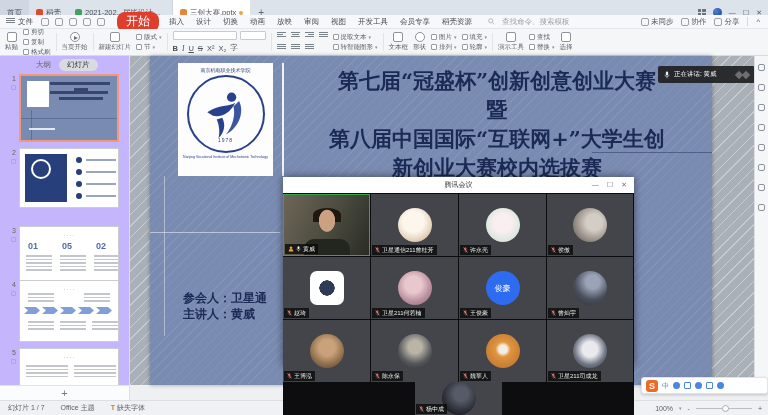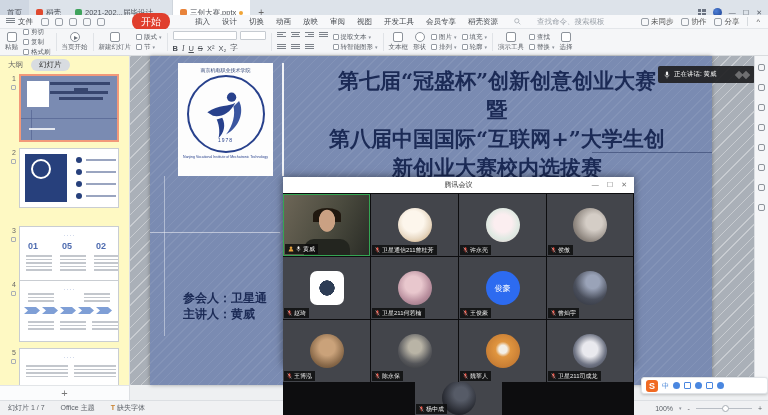--- a/index.html
+++ b/index.html
@@ -20,23 +20,23 @@
   .wicon { font-size:7px; color:#5a616b; line-height:1; }
   .acct { width:9px; height:9px; border-radius:50%; background:radial-gradient(circle at 35% 35%, #4d7fd6, #1c3f8f); }
   .grid-glyph { width:8px; height:8px; display:grid; grid-template-columns:1fr 1fr; gap:1px; }
   .grid-glyph i { background:#6a7280; }
 
   
   .menubar { position:absolute; left:0; top:15px; width:768px; height:14px; background:#f7f8fa; border-bottom:1px solid #e3e6ea; display:flex; align-items:center; font-size:7.5px; color:#45494f; }
   .menubar .file { display:flex; gap:3px; align-items:center; padding:0 8px 0 6px; }
   .qicons { display:flex; gap:6px; padding-right:8px; }
   .qico { width:8px; height:8px; border:1px solid #9aa0a8; border-radius:2px; }
-  .pill { background:#e03e2d; color:#fff; border-radius:8px; padding:1.5px 9px; margin:0 19px; font-size:10px; }
+  .pill { background:#e03e2d; color:#fff; border-radius:8px; padding:1.5px 9px; margin:0 4px; font-size:12px; }
   .mitem { padding:12px 6px; white-space:nowrap; }
-  .msearch { color:#9aa0a8; display:flex; align-items:center; gap:16px; padding-left:10px; }
+  .msearch { color:#9aa0a8; display:flex; align-items:center; gap:7px; padding-left:10px; }
   .mb-right { margin-left:auto; display:flex; align-items:center; gap:8px; padding-right:8px; color:#555; }
   .mb-right .mi { display:flex; align-items:center; gap:2px; }
   .sep-v { width:1px; height:9px; background:#d6dade; }
 
   
   .ribbon { position:absolute; left:0; top:29px; width:768px; height:27px; background:#f5f6f8; border-bottom:1px solid #d9dcdf; display:flex; align-items:center; font-size:6.5px; color:#5a5f66; }
   .rgroup { display:flex; align-items:center; gap:5px; padding:0 5px; height:100%; }
   .rsep { width:1px; height:18px; background:#e0e3e7; }
   .rbig { display:flex; flex-direction:column; align-items:center; gap:1px; }
   .rbig .bico { width:10px; height:10px; border:1px solid #8d939b; border-radius:2px; background:#fff; }
@@ -47,21 +47,21 @@
   .fbox { width:64px; height:9px; border:1px solid #c6cbd1; background:#fff; border-radius:1px; }
   .fbox.small { width:26px; }
   .fmt { display:flex; gap:4px; align-items:center; font-size:7.5px; color:#4a4f56; }
   .fmt b { font-weight:bold; } .fmt i { font-family:"Liberation Serif",serif; }
   .playico { width:10px; height:10px; border:1px solid #8d939b; border-radius:50%; position:relative; background:#fff; }
   .playico:after { content:""; position:absolute; left:3.5px; top:2.5px; border-left:4px solid #6b7179; border-top:2.5px solid transparent; border-bottom:2.5px solid transparent; }
   .alignbars { width:9px; height:8px; display:flex; flex-direction:column; gap:1px; }
   .alignbars i { height:1px; background:#7c828a; }
 
   
-  .leftpanel { position:absolute; left:0; top:56px; width:130px; height:344px; background:#fef9c3; border-right:1px solid #dcdfe3; }
+  .leftpanel { position:absolute; left:0; top:56px; width:130px; height:344px; background:#c4b5fd; border-right:1px solid #dcdfe3;padding-left:28px; }
   .lp-head { display:flex; align-items:center; gap:8px; padding:3px 6px 2px 8px; font-size:7.5px; color:#666; }
   .lp-tab.active { background:#d8dce1; border-radius:7px; padding:1px 8px; color:#333; }
   .thumb-row { position:absolute; left:4px; display:flex; gap:3px; }
   .tnum { width:12px; text-align:right; font-size:7px; color:#666; padding-top:1px; }
   .tstar { display:block; width:5px; height:5px; border:1px solid #a9aeb5; border-radius:1px; margin:3px 0 0 auto; }
   .thumb { width:100px; background:#fff; border:1px solid #c9cdd2; position:relative; overflow:hidden; }
   .thumb.sel { border:2px solid #f2997a; }
   .th-blue { position:absolute; inset:0; background:#7a8bb2; }
   .th-logo { position:absolute; left:6px; top:5px; width:22px; height:26px; background:#fff; }
   .th-lines { position:absolute; right:5px; top:6px; width:62px; }

